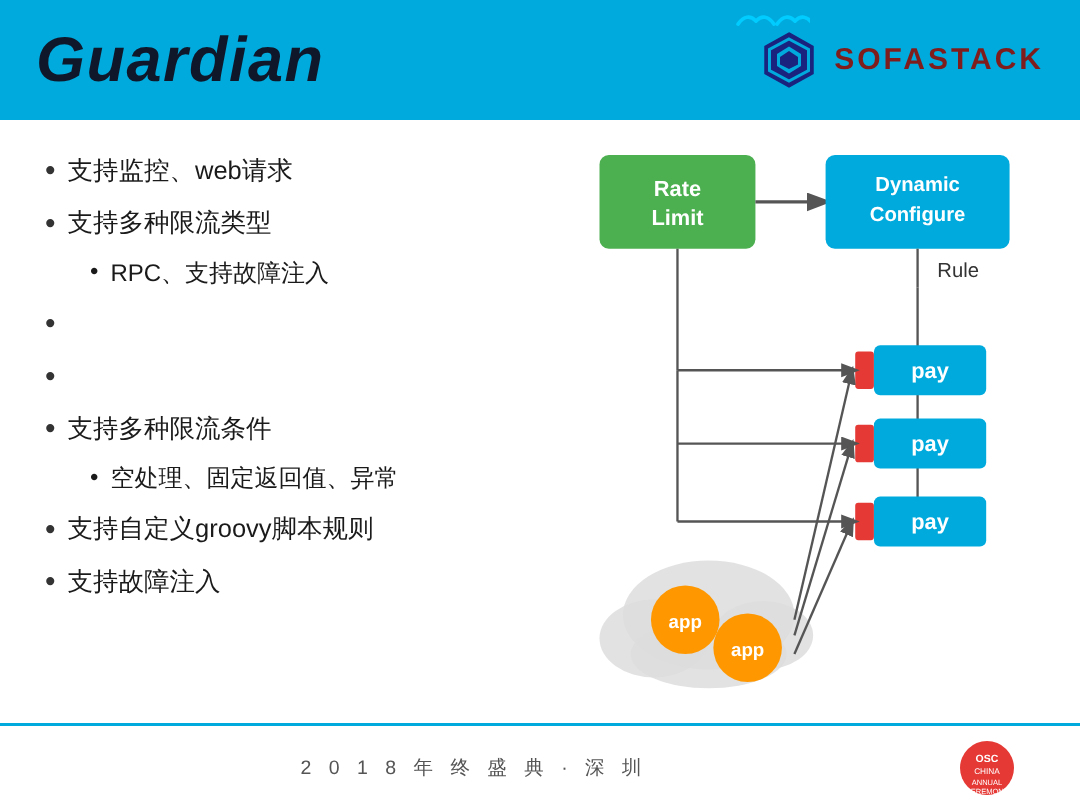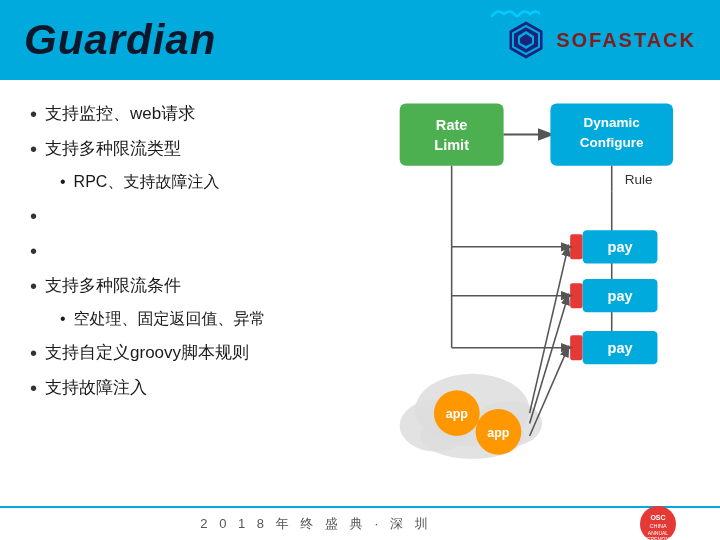--- a/index.html
+++ b/index.html
@@ -101,21 +101,21 @@
       position: relative;
       margin-top: -5px;
     }
 
     
     #footer {
       position: absolute;
       bottom: 0;
       left: 0;
       right: 0;
-      height: 34px;
+      height: 58px;
       background: #fff;
       border-top: 2px solid #00aadd;
       display: flex;
       align-items: center;
       justify-content: space-between;
       padding: 0 36px 0 0;
     }
     #footer-text {
       flex: 1;
       text-align: center;

